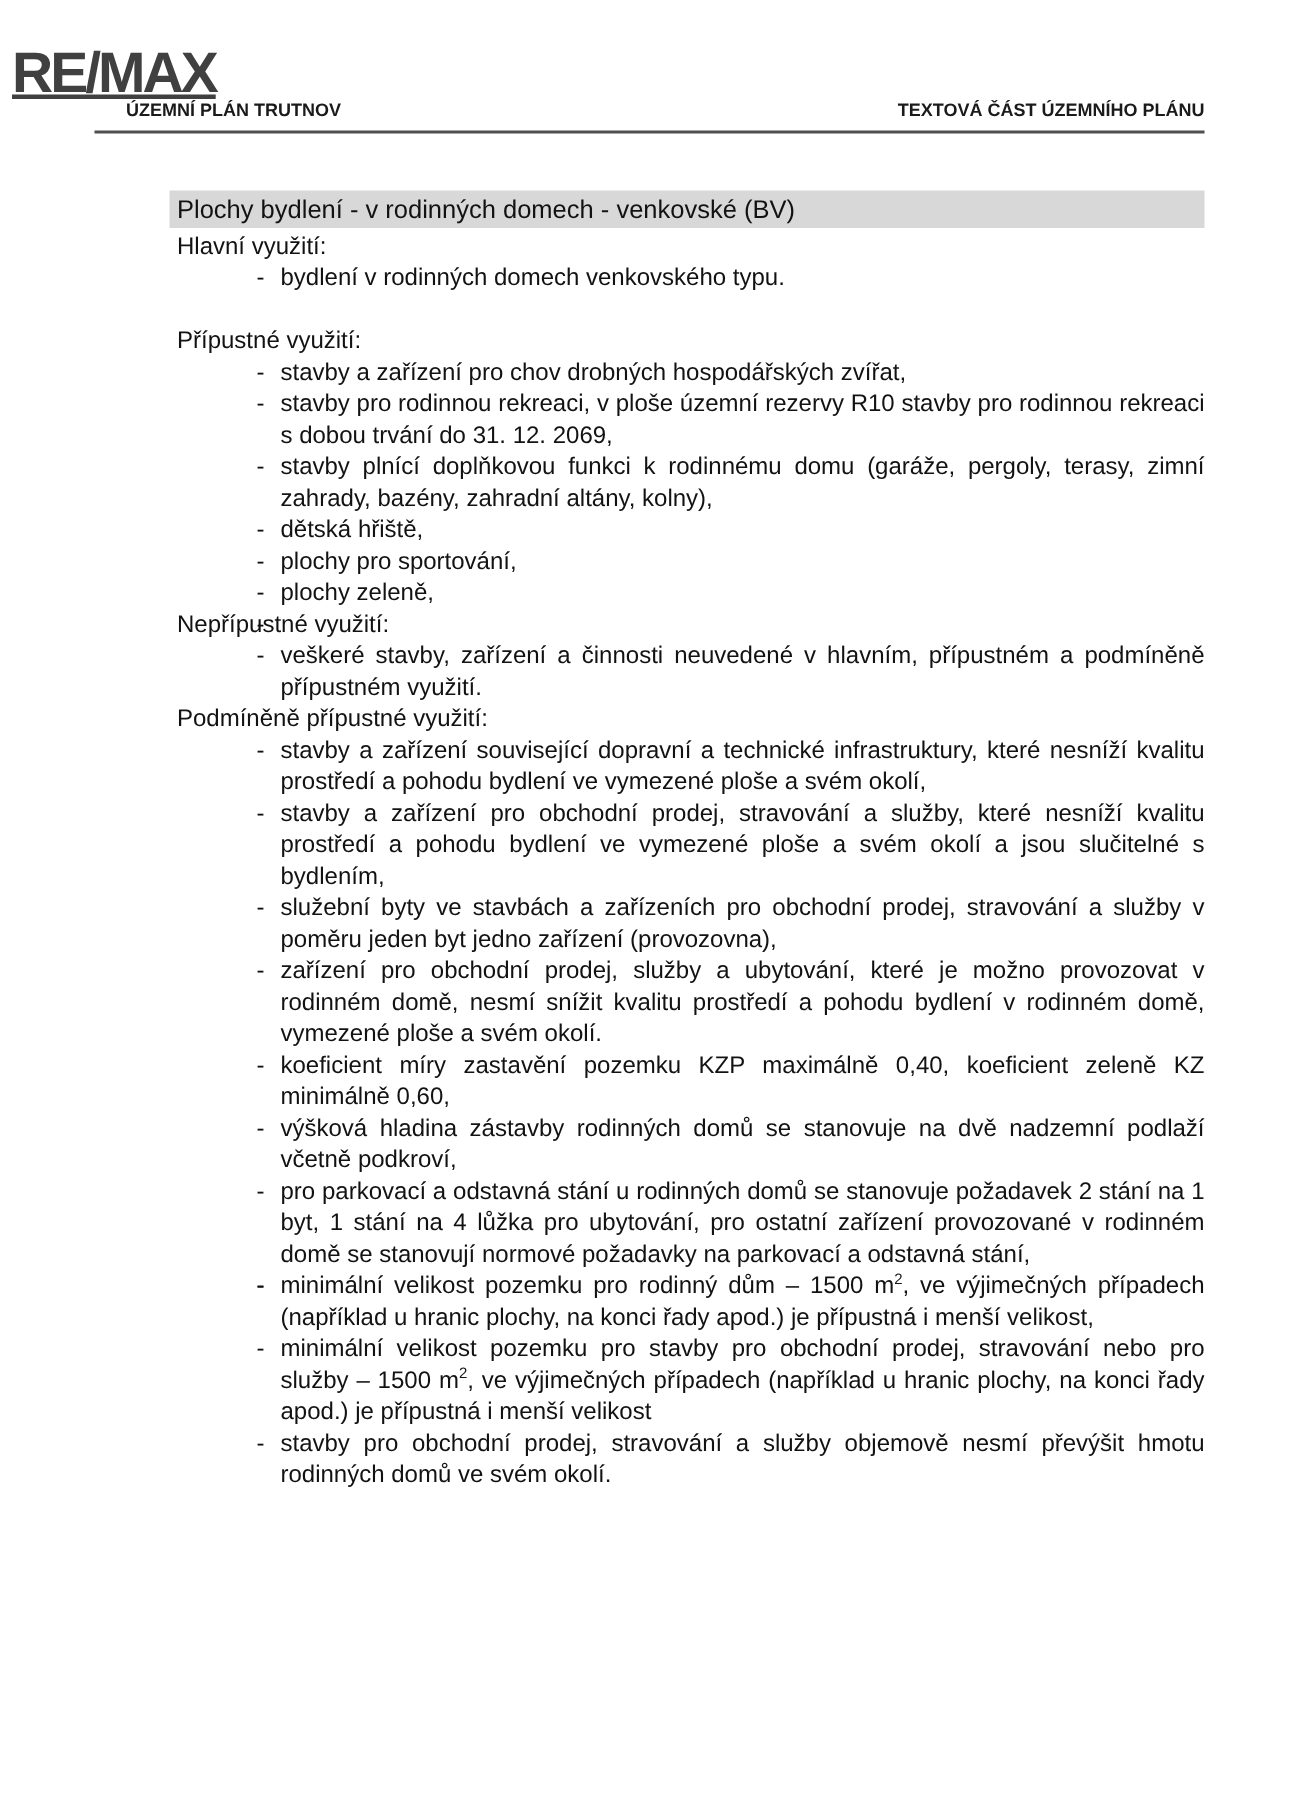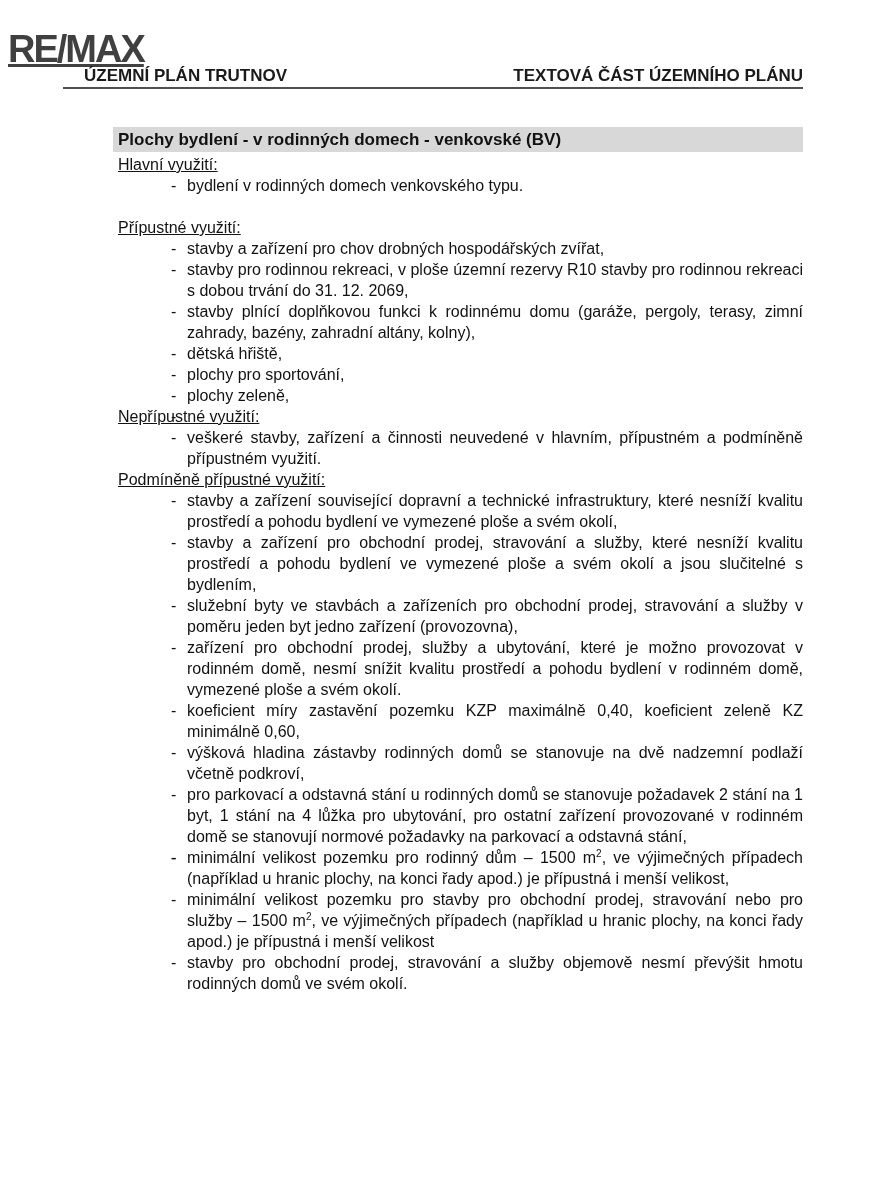--- a/index.html
+++ b/index.html
@@ -13,40 +13,40 @@
   }
   .logo {
     position: absolute; left: 8px; top: 28px;
     font-size: 38px; font-weight: bold; letter-spacing: -2px;
     color: var(--logo_color, #404040);
     text-decoration: underline;
   }
   .header-row {
     position: absolute; left: 84px; top: 66px; width: 719px;
     display: flex; justify-content: space-between; align-items: flex-end;
-    font-weight: bold; font-size: 17px; color: #1a1a1a;
+    font-weight: bold; font-size: 12px; color: #1a1a1a;
     white-space: nowrap;
   }
   .header-rule {
     position: absolute; left: 63px; top: 87px; width: 740px;
     height: 0; border-top: 2px solid var(--rule_color, #4f4f4f);
   }
   .content {
     position: absolute; left: 118px; top: 127px; width: 685px;
     font-size: 16px; line-height: 21px;
   }
   .section-title {
     background: var(--title_bar_bg, #d8d8d8);
-    font-weight: bold; font-size: 17px;
+    font-weight: normal; font-size: 17px;
     height: 25px; line-height: 25px;
     margin-left: -5px; padding-left: 5px;
     margin-bottom: 2px;
     white-space: nowrap; overflow: hidden;
   }
-  .label { text-align: left; text-decoration: underline; }
+  .label { text-align: left; }
   .gap-before { margin-top: 21px; }
   .bullet {
     position: relative;
     margin-left: 69px;
     text-align: justify;
   }
   .dash { position: absolute; left: -16px; top: 0; }
   sup { font-size: 10px; line-height: 0; vertical-align: super; }
 </style>
 </head>

